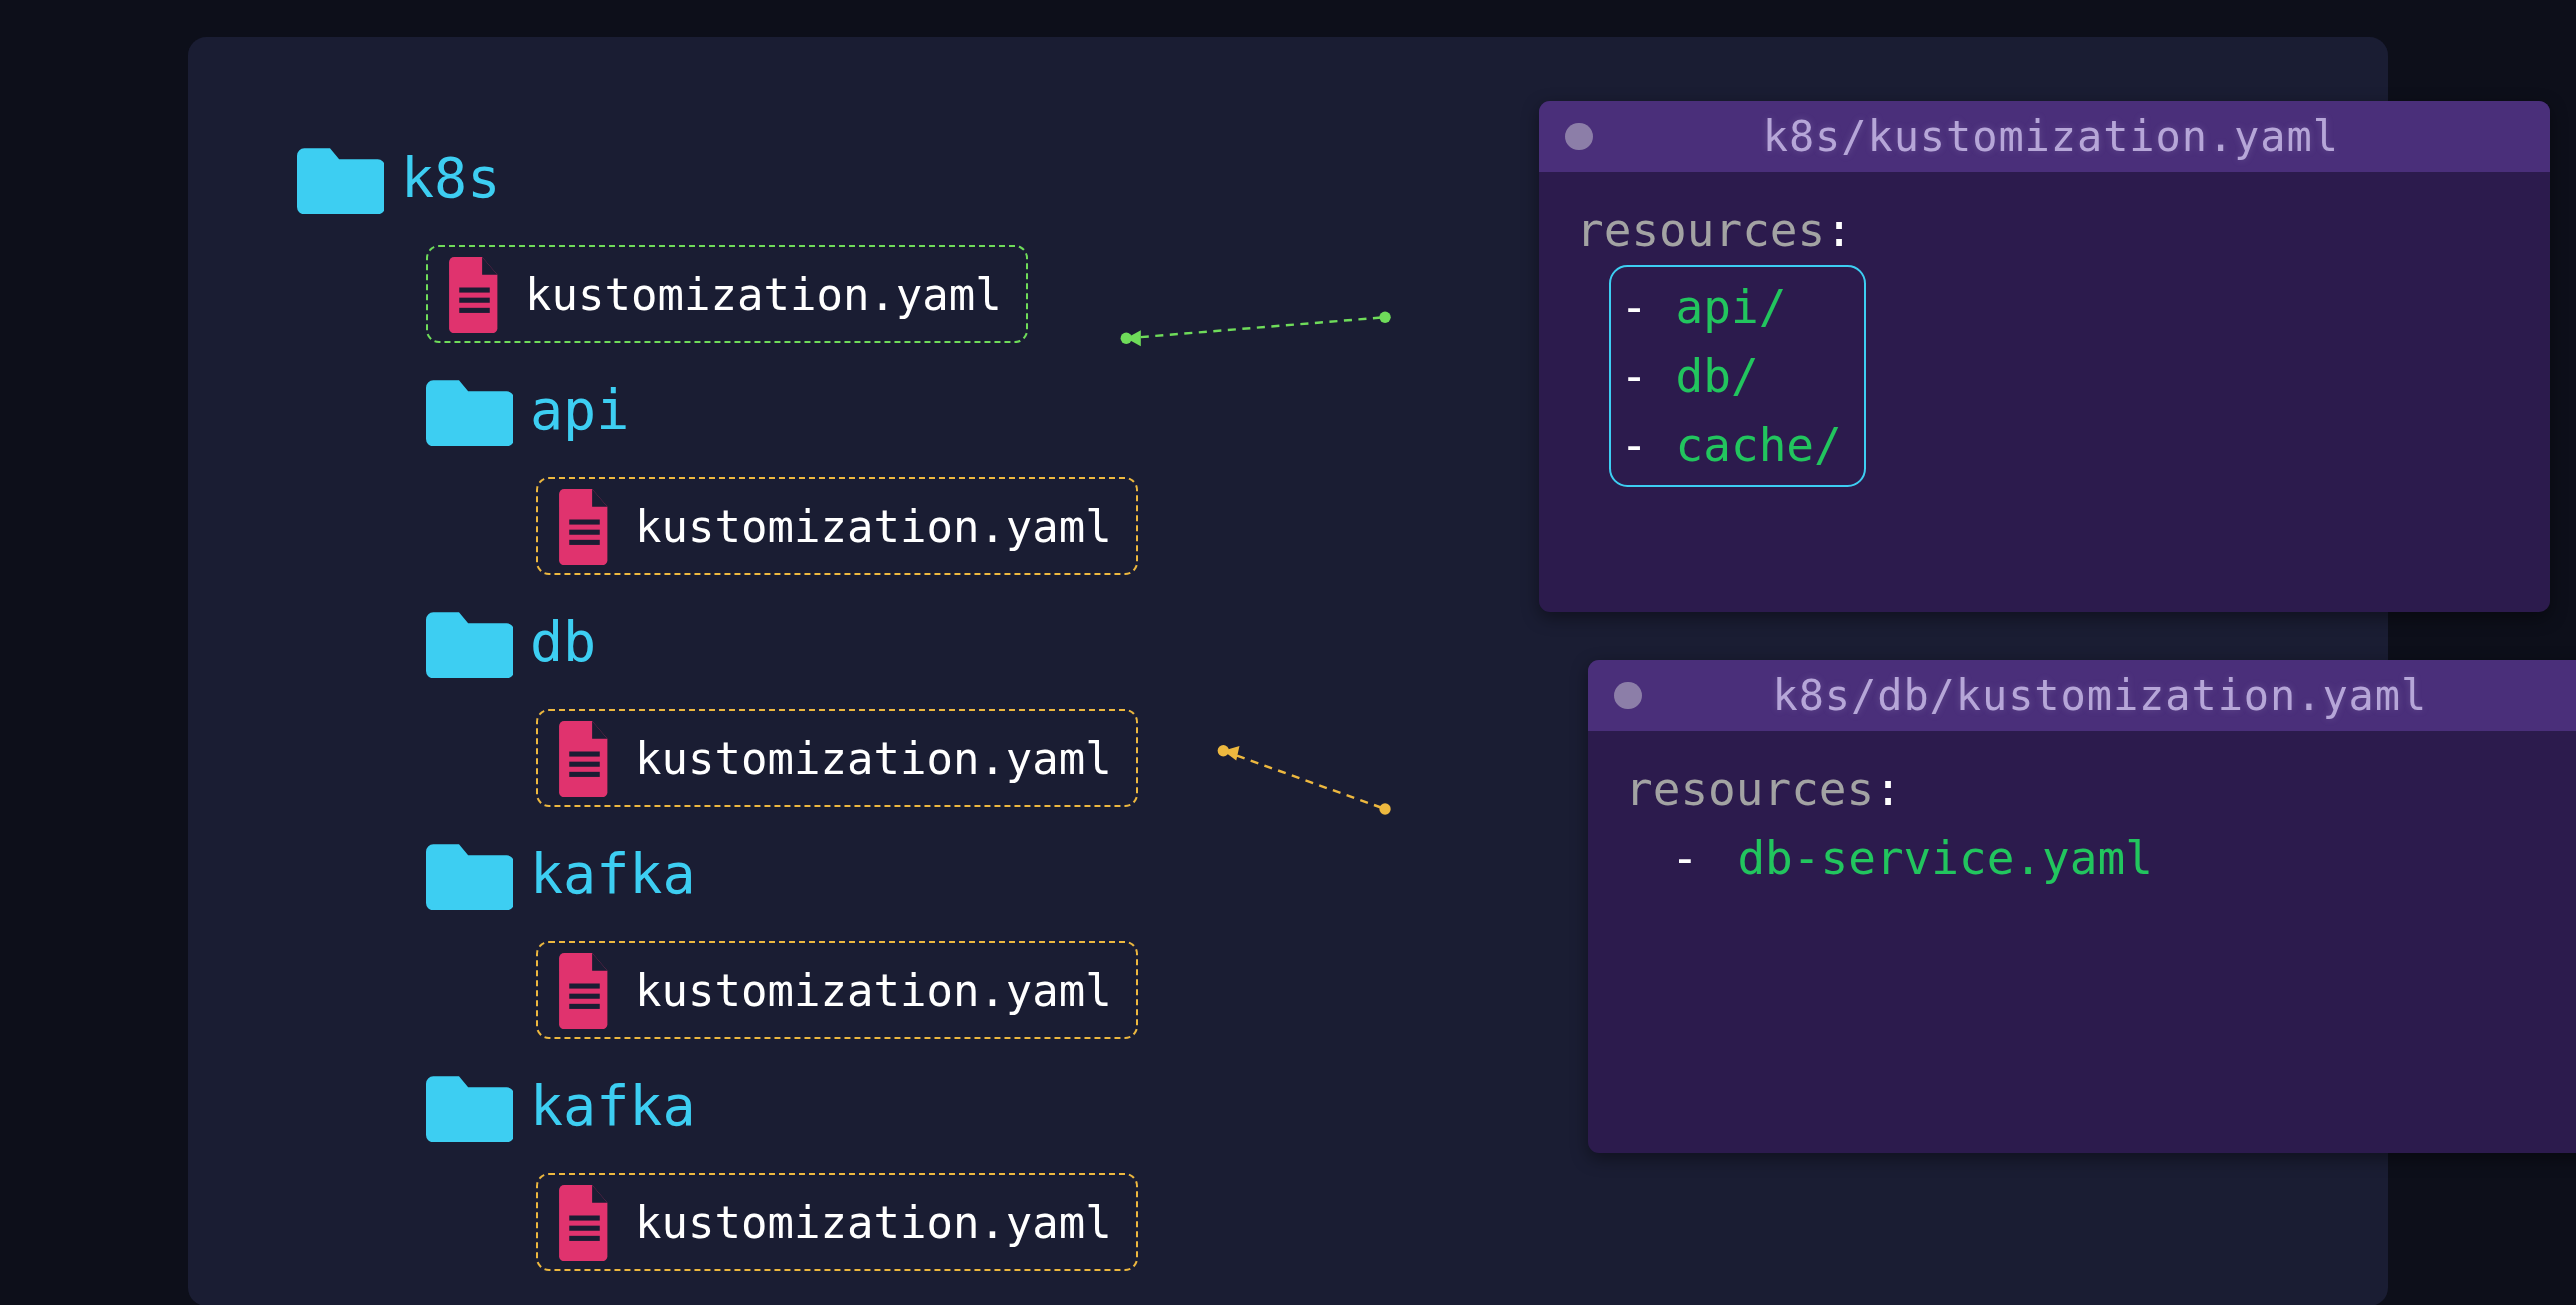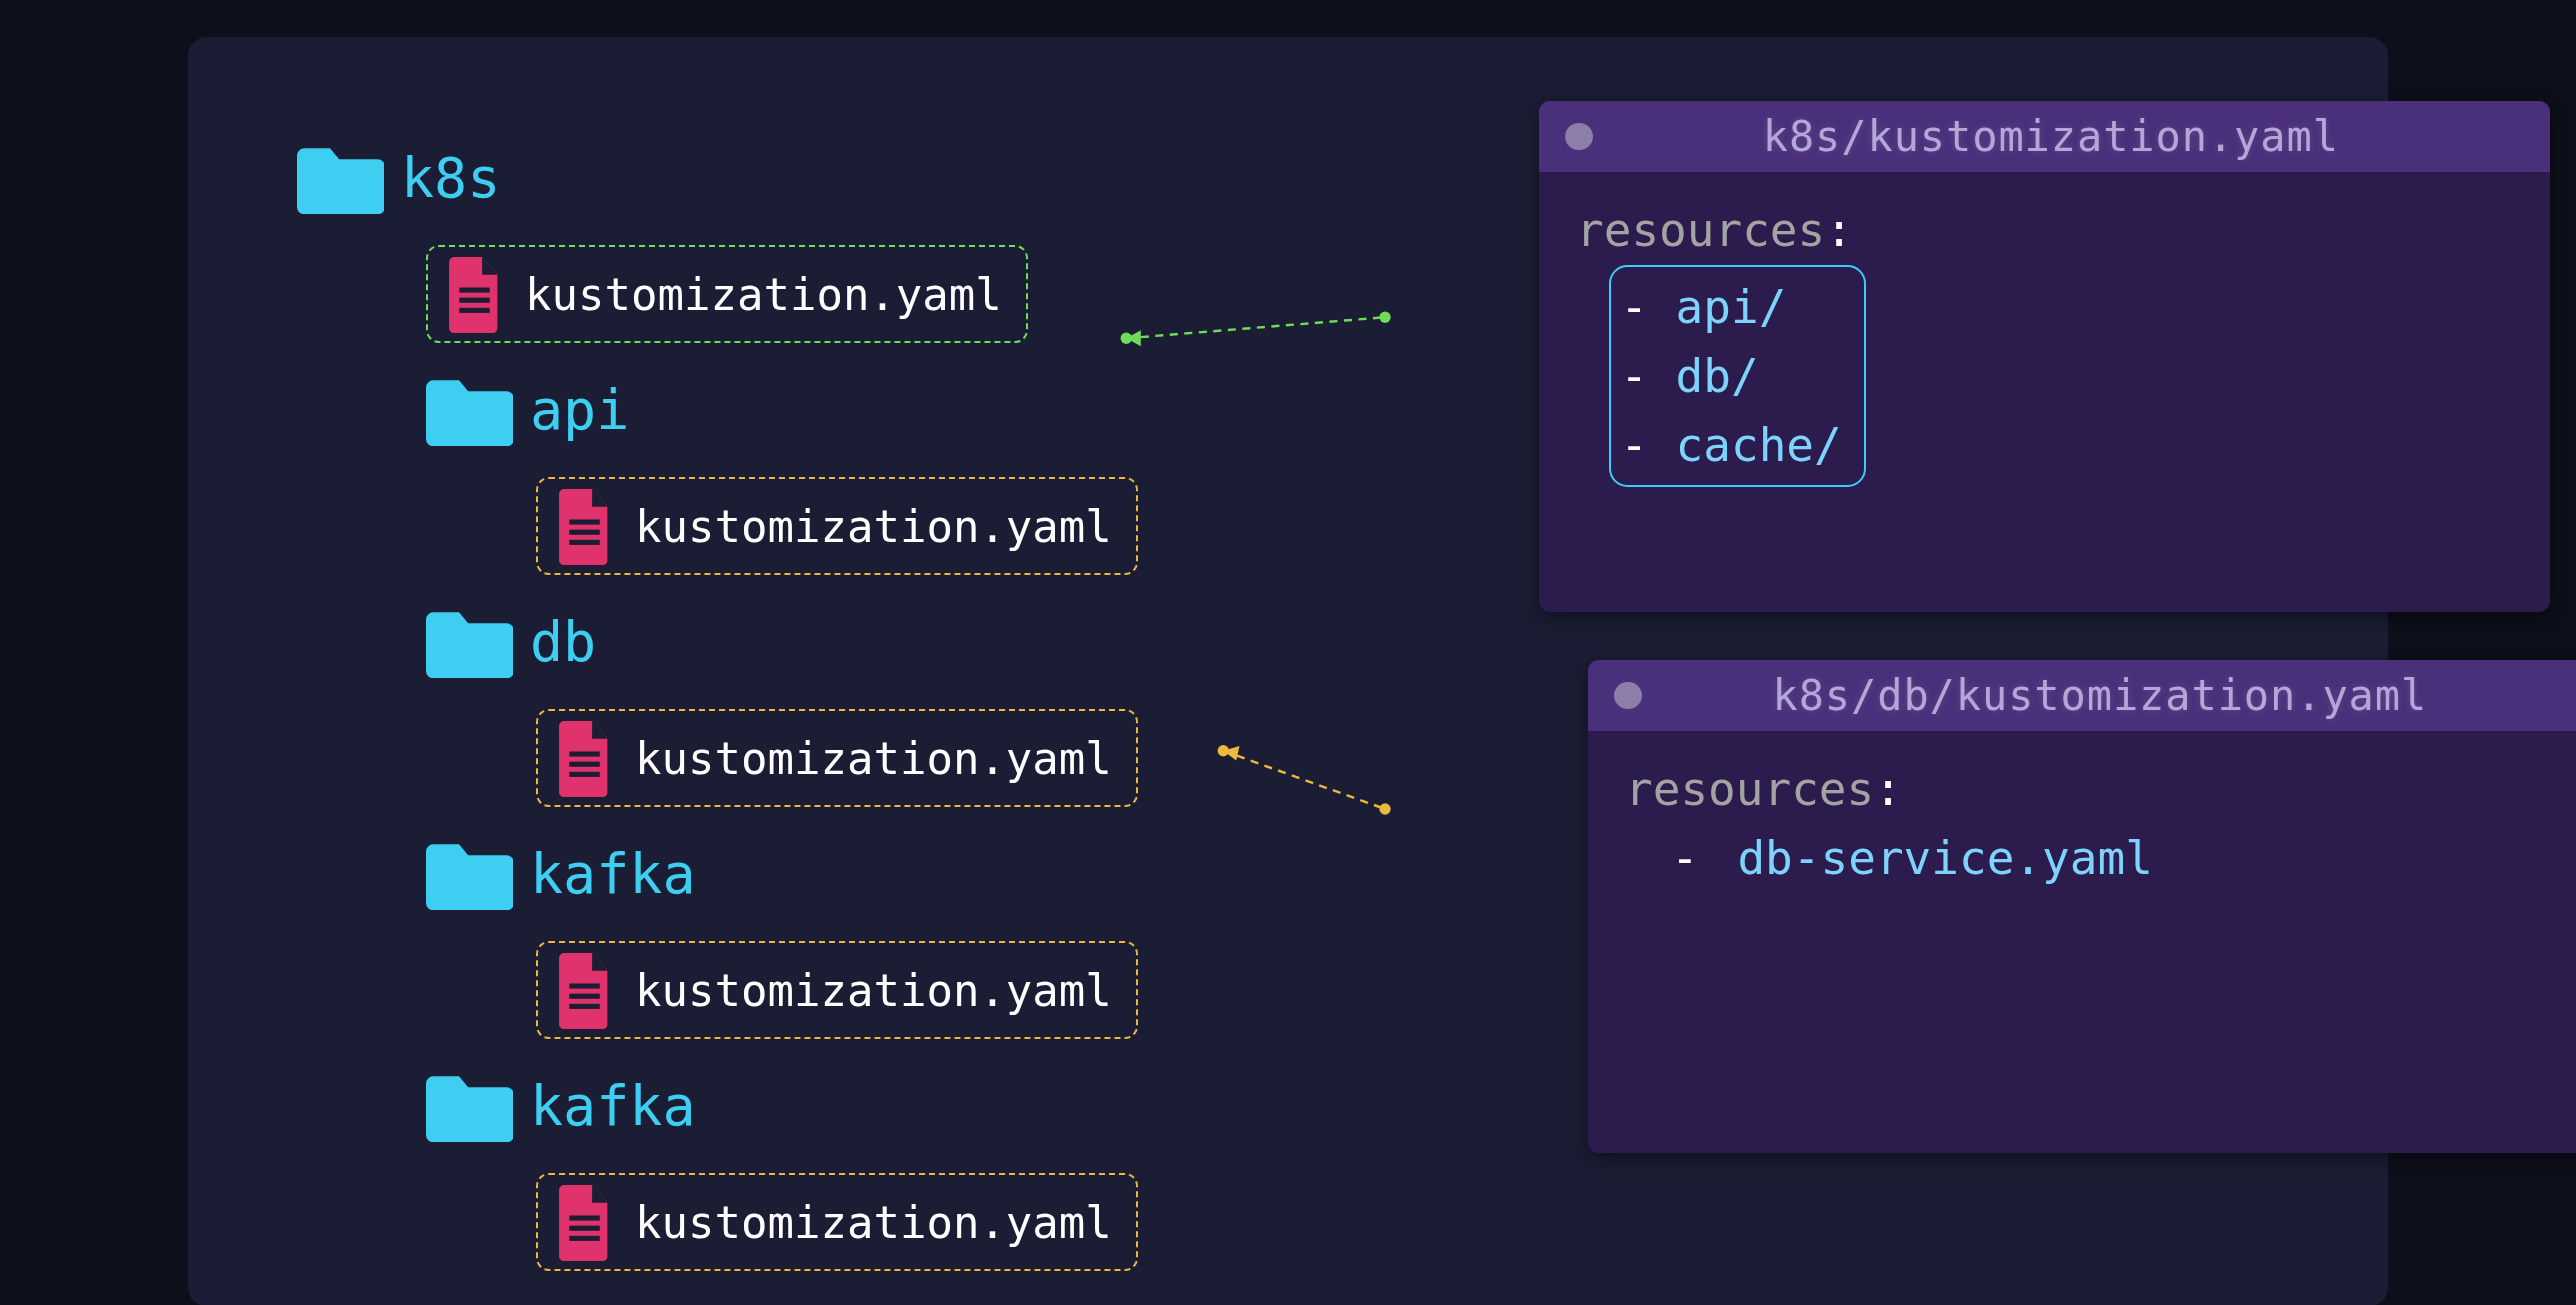--- a/index.html
+++ b/index.html
@@ -88,21 +88,21 @@
     text-align:center;
     padding-right:46px;
     text-shadow: 0 0 7.4px rgba(182,166,216,0.25);
   }
   .panel-body {
     padding: 24px 37px 37px 37px;
     line-height: 1.5;
   }
   .kw { color: #a3a3a3; }
   .cl { color: #ffffff; }
-  .val { color: #7dd3fc; }
+  .val { color: #22c55e; }
   .res-list {
     padding-left: 46px;
   }
   .res-list .bullet { color: #ffffff; margin-right: 11px; }
   .res-outline {
     border: 2.8px solid #3dcef2;
     border-radius: 18.4px;
     display:inline-block;
     padding: 5.5px 22px 5.5px 9.2px;
     margin-left: 33px;

